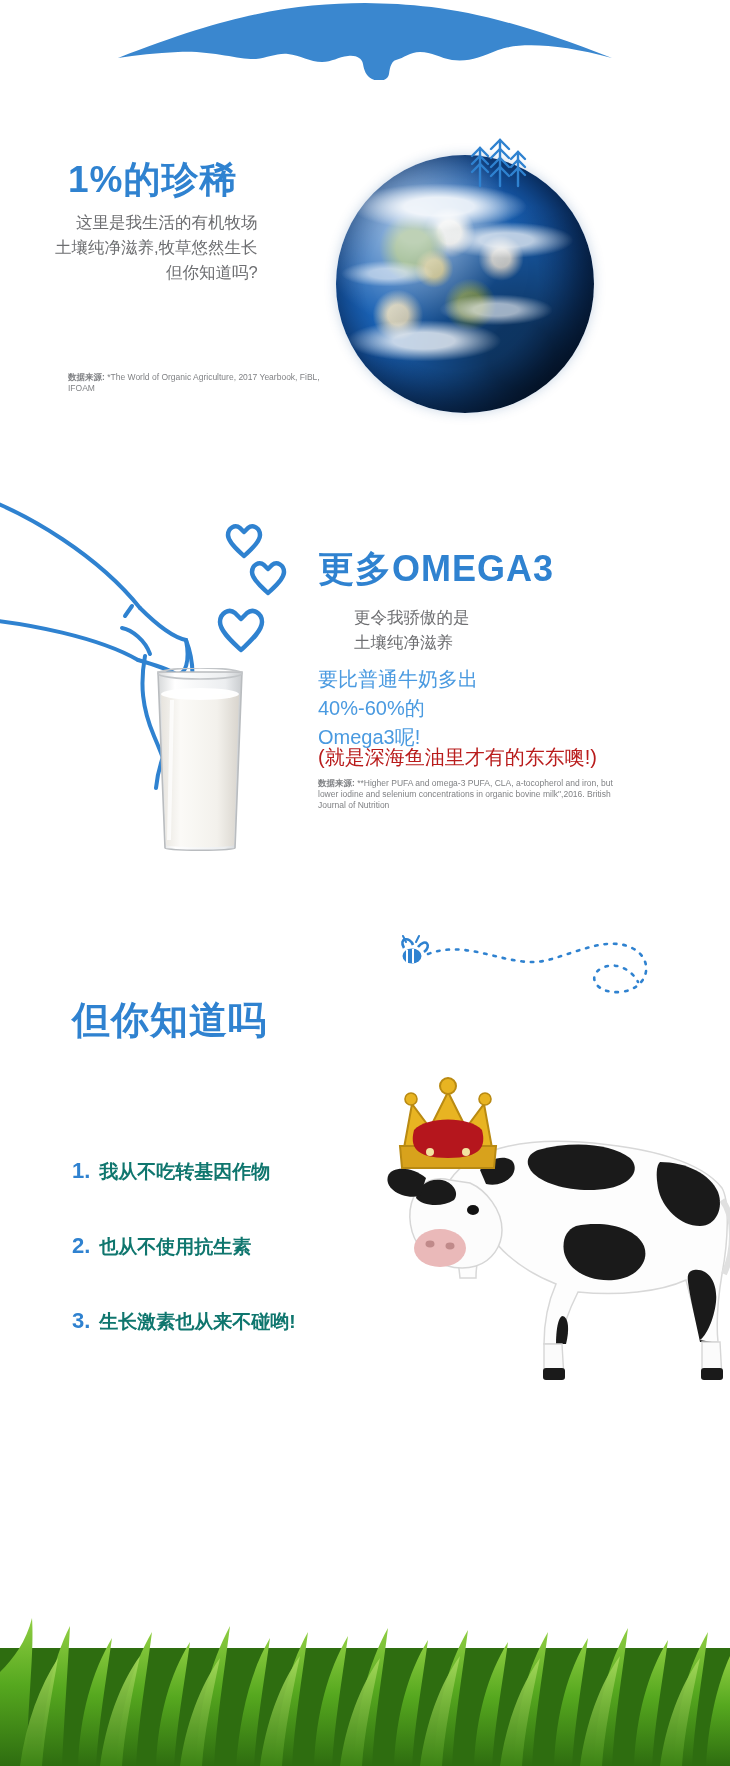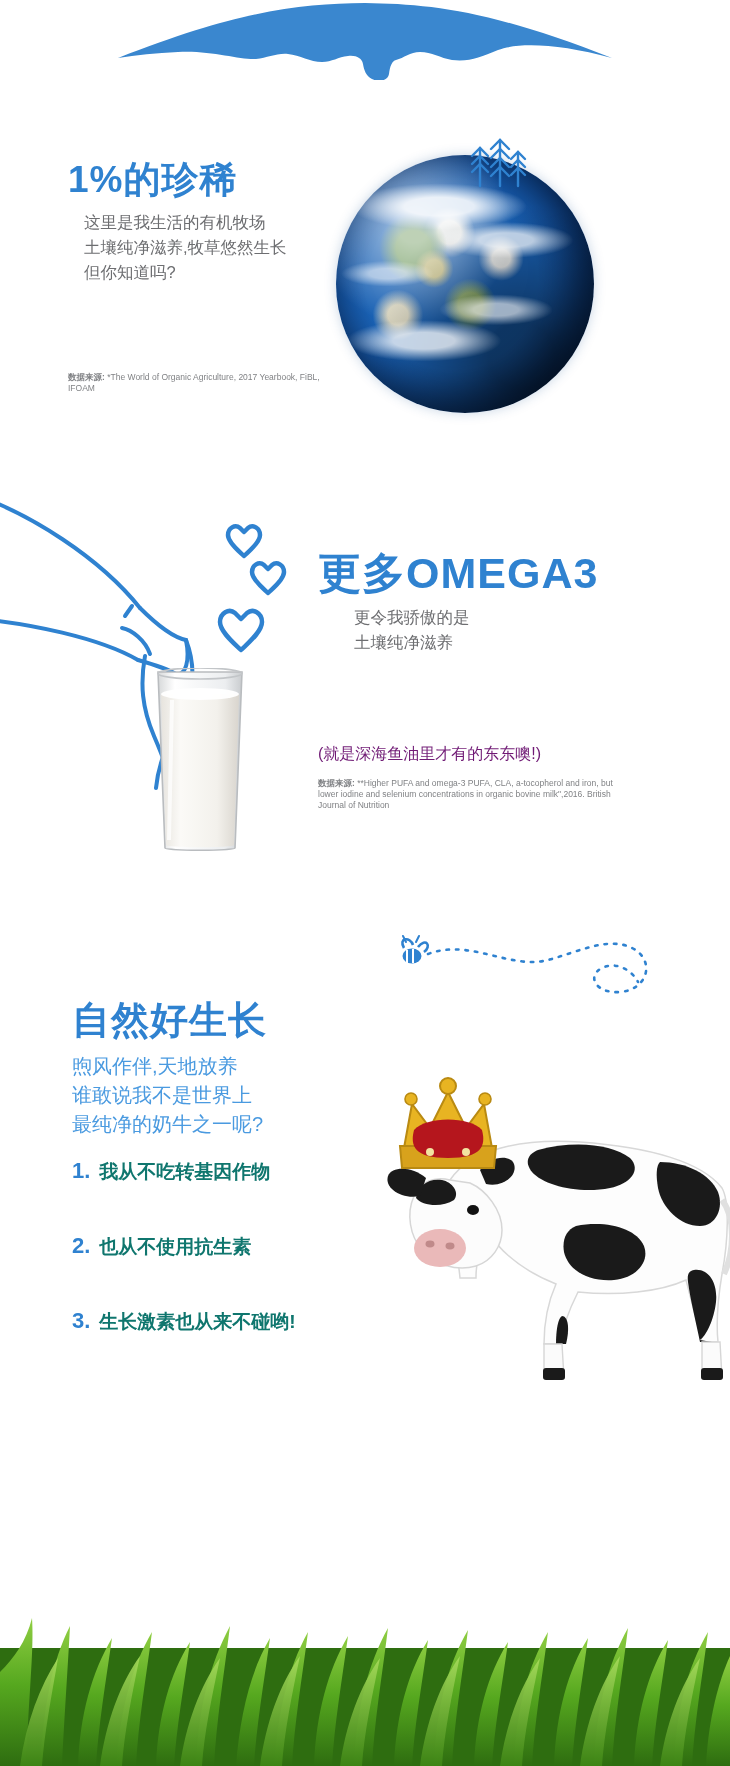--- a/index.html
+++ b/index.html
@@ -19,21 +19,21 @@
     font-weight:bold;color:#2f82d0;letter-spacing:1px;
     white-space:nowrap;
   }
   .grey-line{color:#6d6e71;font-size:16.5px;line-height:25px;white-space:nowrap;}
   .blue-line{color:#4a9ae0;font-size:20px;line-height:29px;white-space:nowrap;}
   .note{color:#808285;font-size:8.5px;line-height:11px;}
   .note b{font-weight:bold;}
 
   
   .sec1-title{position:absolute;left:68px;top:155px;font-size:37px;}
-  .sec1-grey{position:absolute;left:84px;top:210px;}
+  .sec1-grey{position:absolute;left:55px;top:210px;text-align:right;}
   .sec1-blue{position:absolute;left:68px;top:288px;}
   .sec1-note{position:absolute;left:68px;top:372px;width:260px;}
 
   
   .globe{position:absolute;left:336px;top:130px;width:282px;height:282px;}
   .globe-img{position:absolute;left:0;top:25px;width:258px;height:258px;border-radius:50%;
     background:
       radial-gradient(circle at 30% 28%, rgba(255,255,255,.55) 0 6%, rgba(255,255,255,0) 38%),
       radial-gradient(circle at 72% 78%, rgba(0,0,0,.45) 0 12%, rgba(0,0,0,0) 55%),
       radial-gradient(circle at 38% 44%, #c9c07e 0 4%, rgba(201,192,126,0) 9%),
@@ -55,24 +55,24 @@
     mix-blend-mode:screen;
   }
   .globe-trees{position:absolute;left:118px;top:0;width:80px;height:60px;}
 
   
   .pour{position:absolute;left:-10px;top:488px;width:320px;height:400px;}
   .hearts{position:absolute;left:208px;top:520px;width:90px;height:150px;}
   .glass{position:absolute;left:150px;top:668px;width:100px;height:185px;}
 
   
-  .sec2-title{position:absolute;left:318px;top:545px;font-size:43px;}
+  .sec2-title{position:absolute;left:318px;top:545px;font-size:36px;}
   .sec2-grey{position:absolute;left:318px;top:605px;margin-left:36px;}
   .sec2-blue{position:absolute;left:318px;top:665px;}
-  .sec2-paren{position:absolute;left:318px;top:744px;color:#701a75;font-size:16px;white-space:nowrap;}
+  .sec2-paren{position:absolute;left:318px;top:744px;color:#b91c1c;font-size:20px;white-space:nowrap;}
   .sec2-note{position:absolute;left:318px;top:778px;width:300px;}
 
   
   .bee-path{position:absolute;left:380px;top:930px;width:290px;height:90px;}
 
   
   .sec3-title{position:absolute;left:72px;top:995px;font-size:38px;}
   .sec3-blue{position:absolute;left:72px;top:1052px;}
   .sec3-list{position:absolute;left:72px;top:1158px;width:280px;}
   .li{display:flex;align-items:baseline;margin-bottom:48px;}
@@ -180,45 +180,45 @@
     <path d="M22,32 L19,172" stroke="#ffffff" stroke-width="4" opacity=".75" fill="none"></path>
   </svg>
 
   <div class="h-title sec2-title">更多OMEGA3</div>
 
   <div class="sec2-grey">
     <div class="grey-line">更令我骄傲的是</div>
     <div class="grey-line">土壤纯净滋养</div>
   </div>
 
+  <div class="sec2-blue">
+    <div class="blue-line">要比普通牛奶多出</div>
+    <div class="blue-line">40%-60%的</div>
+    <div class="blue-line">Omega3呢!</div>
+  </div>
 
   <div class="sec2-paren">(就是深海鱼油里才有的东东噢!)</div>
 
   <div class="note sec2-note">
     <b>数据来源:</b><span> **Higher PUFA and omega-3 PUFA, CLA, a-tocopherol and iron, but lower iodine and selenium concentrations in organic bovine milk",2016. British Journal of Nutrition</span>
   </div>
 
   <svg class="bee-path" viewBox="0 0 290 90">
     <path d="M48,24 C90,8 130,40 168,30 C198,22 228,6 252,18 C276,30 268,60 240,62 C216,64 206,46 222,38 C236,31 252,40 258,52" fill="none" stroke="#2f82d0" stroke-width="2.6" stroke-linecap="round" stroke-dasharray="2.5 7"></path>
     <g>
       <ellipse cx="32" cy="26" rx="9.5" ry="7.5" fill="#2f82d0"></ellipse>
       <path d="M24,18 C18,8 30,6 33,15" fill="none" stroke="#2f82d0" stroke-width="2.6"></path>
       <path d="M38,17 C46,7 52,16 44,22" fill="none" stroke="#2f82d0" stroke-width="2.6"></path>
       <path d="M27,20 L27,33 M33,19 L33,33" stroke="#ffffff" stroke-width="2"></path>
       <path d="M26,12 L23,6 M36,12 L39,6" stroke="#2f82d0" stroke-width="2" stroke-linecap="round"></path>
     </g>
   </svg>
 
-  <div class="h-title sec3-title">自然好生长</div>
-
-  <div class="sec3-blue">
-    <div class="blue-line">煦风作伴,天地放养</div>
-    <div class="blue-line">谁敢说我不是世界上</div>
-    <div class="blue-line">最纯净的奶牛之一呢?</div>
-  </div>
+  <div class="h-title sec3-title">但你知道吗</div>
+
 
   <div class="sec3-list">
     <div class="li">
       <span class="li-num">1.</span>
       <span class="li-txt">我从不吃转基因作物</span>
     </div>
     <div class="li">
       <span class="li-num">2.</span>
       <span class="li-txt">也从不使用抗生素</span>
     </div>

